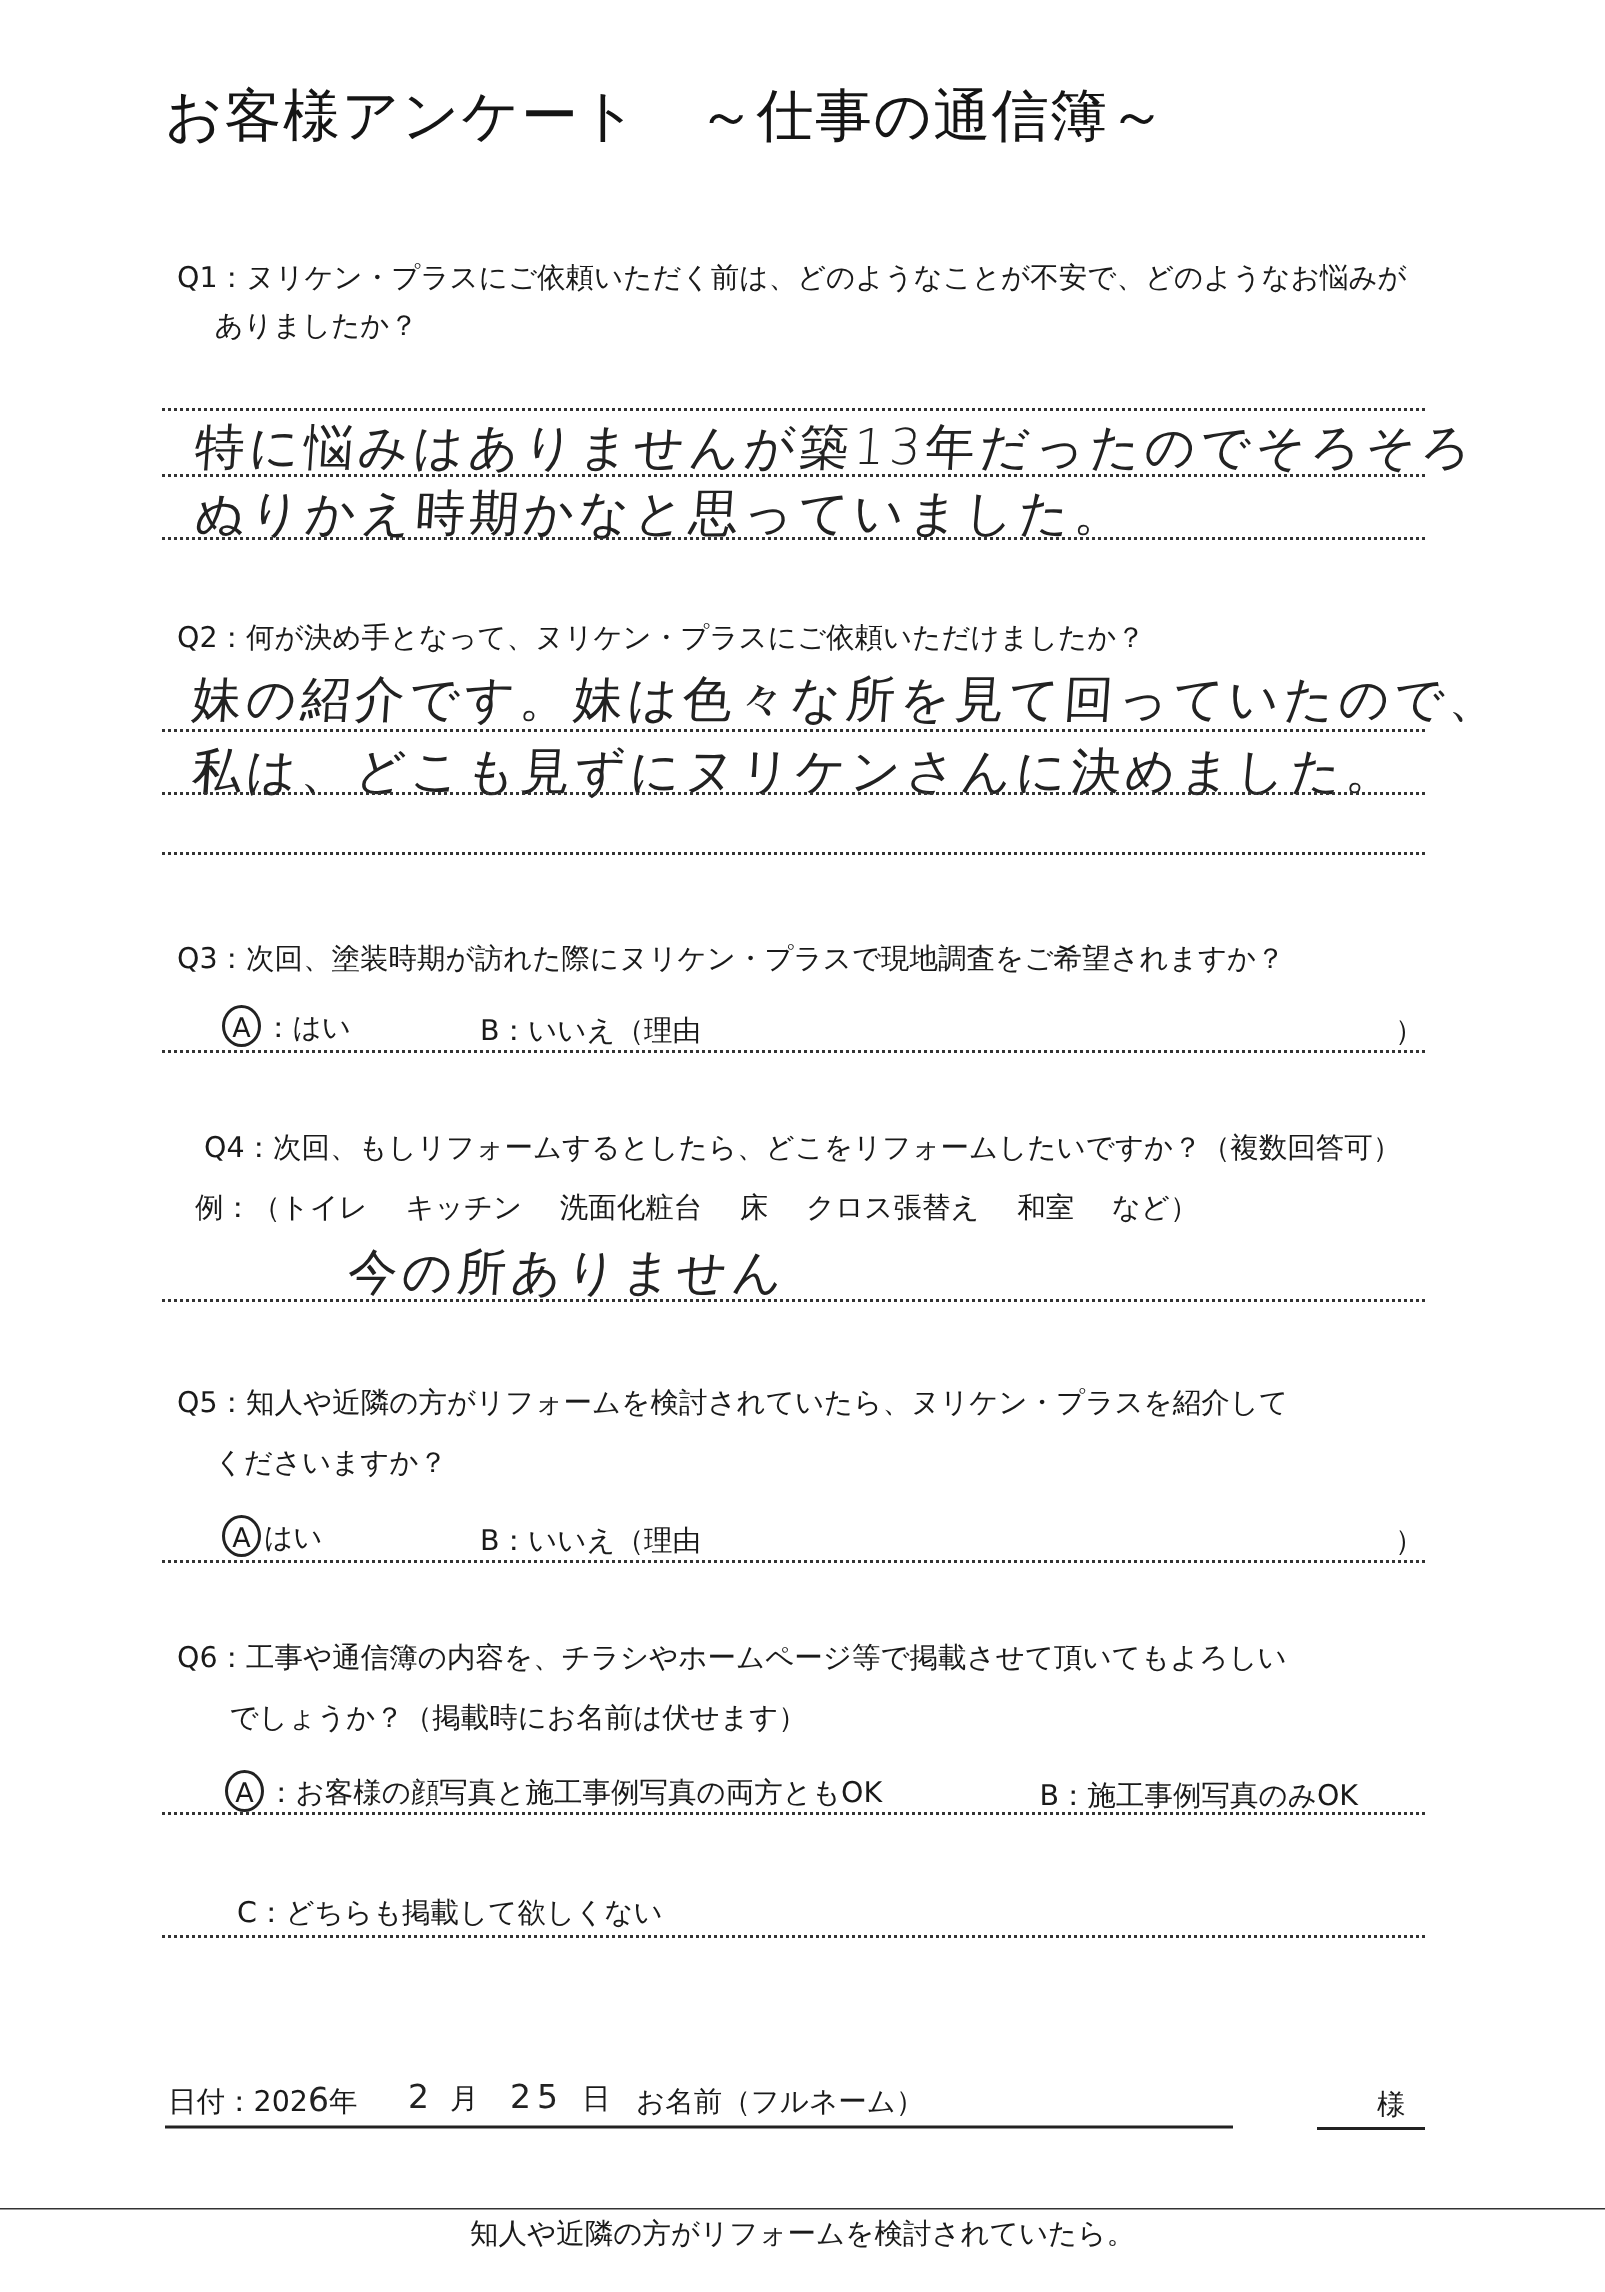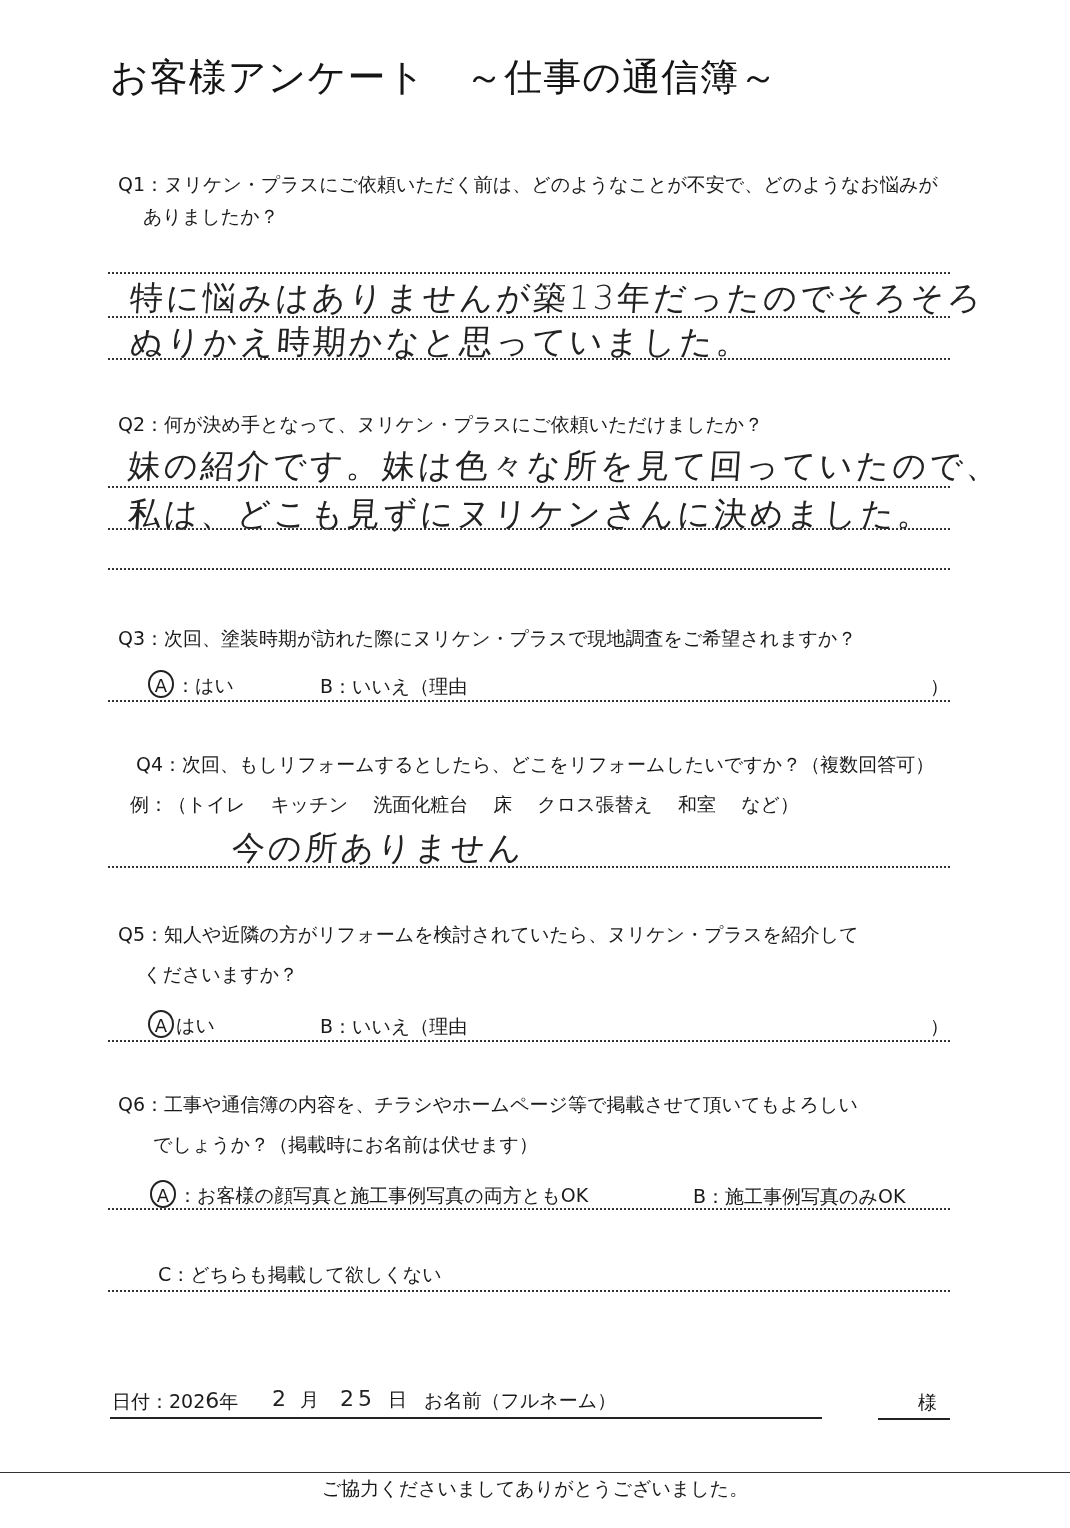--- a/index.html
+++ b/index.html
@@ -93,13 +93,13 @@
 <div class="abs opt" style="left:340px; top:1386px;">
   <span class="handnum" style="letter-spacing:4px;">25</span>
   <span style="margin-left:6px;">日</span>
 </div>
 <div class="abs opt" style="left:424px; top:1388px;">お名前（フルネーム）</div>
 <div class="abs opt" style="left:918px; top:1390px;">様</div>
 <div class="abs solid" style="left:110px; width:712px; top:1417px;"></div>
 <div class="abs solid" style="left:878px; width:72px; top:1418px;"></div>
 
 <div class="abs solid" style="left:0; width:1070px; top:1472px; border-top:1.5px solid #333;"></div>
-<div class="abs opt" style="left:0; width:1070px; text-align:center; top:1476px; font-size:19px;">ご協力くださいましてありがとうございました。</div>
+<div class="abs opt" style="left:0; width:1070px; text-align:center; top:1476px; font-size:19px;">知人や近隣の方がリフォームを検討されていたら。</div>
 
 </body></html>

